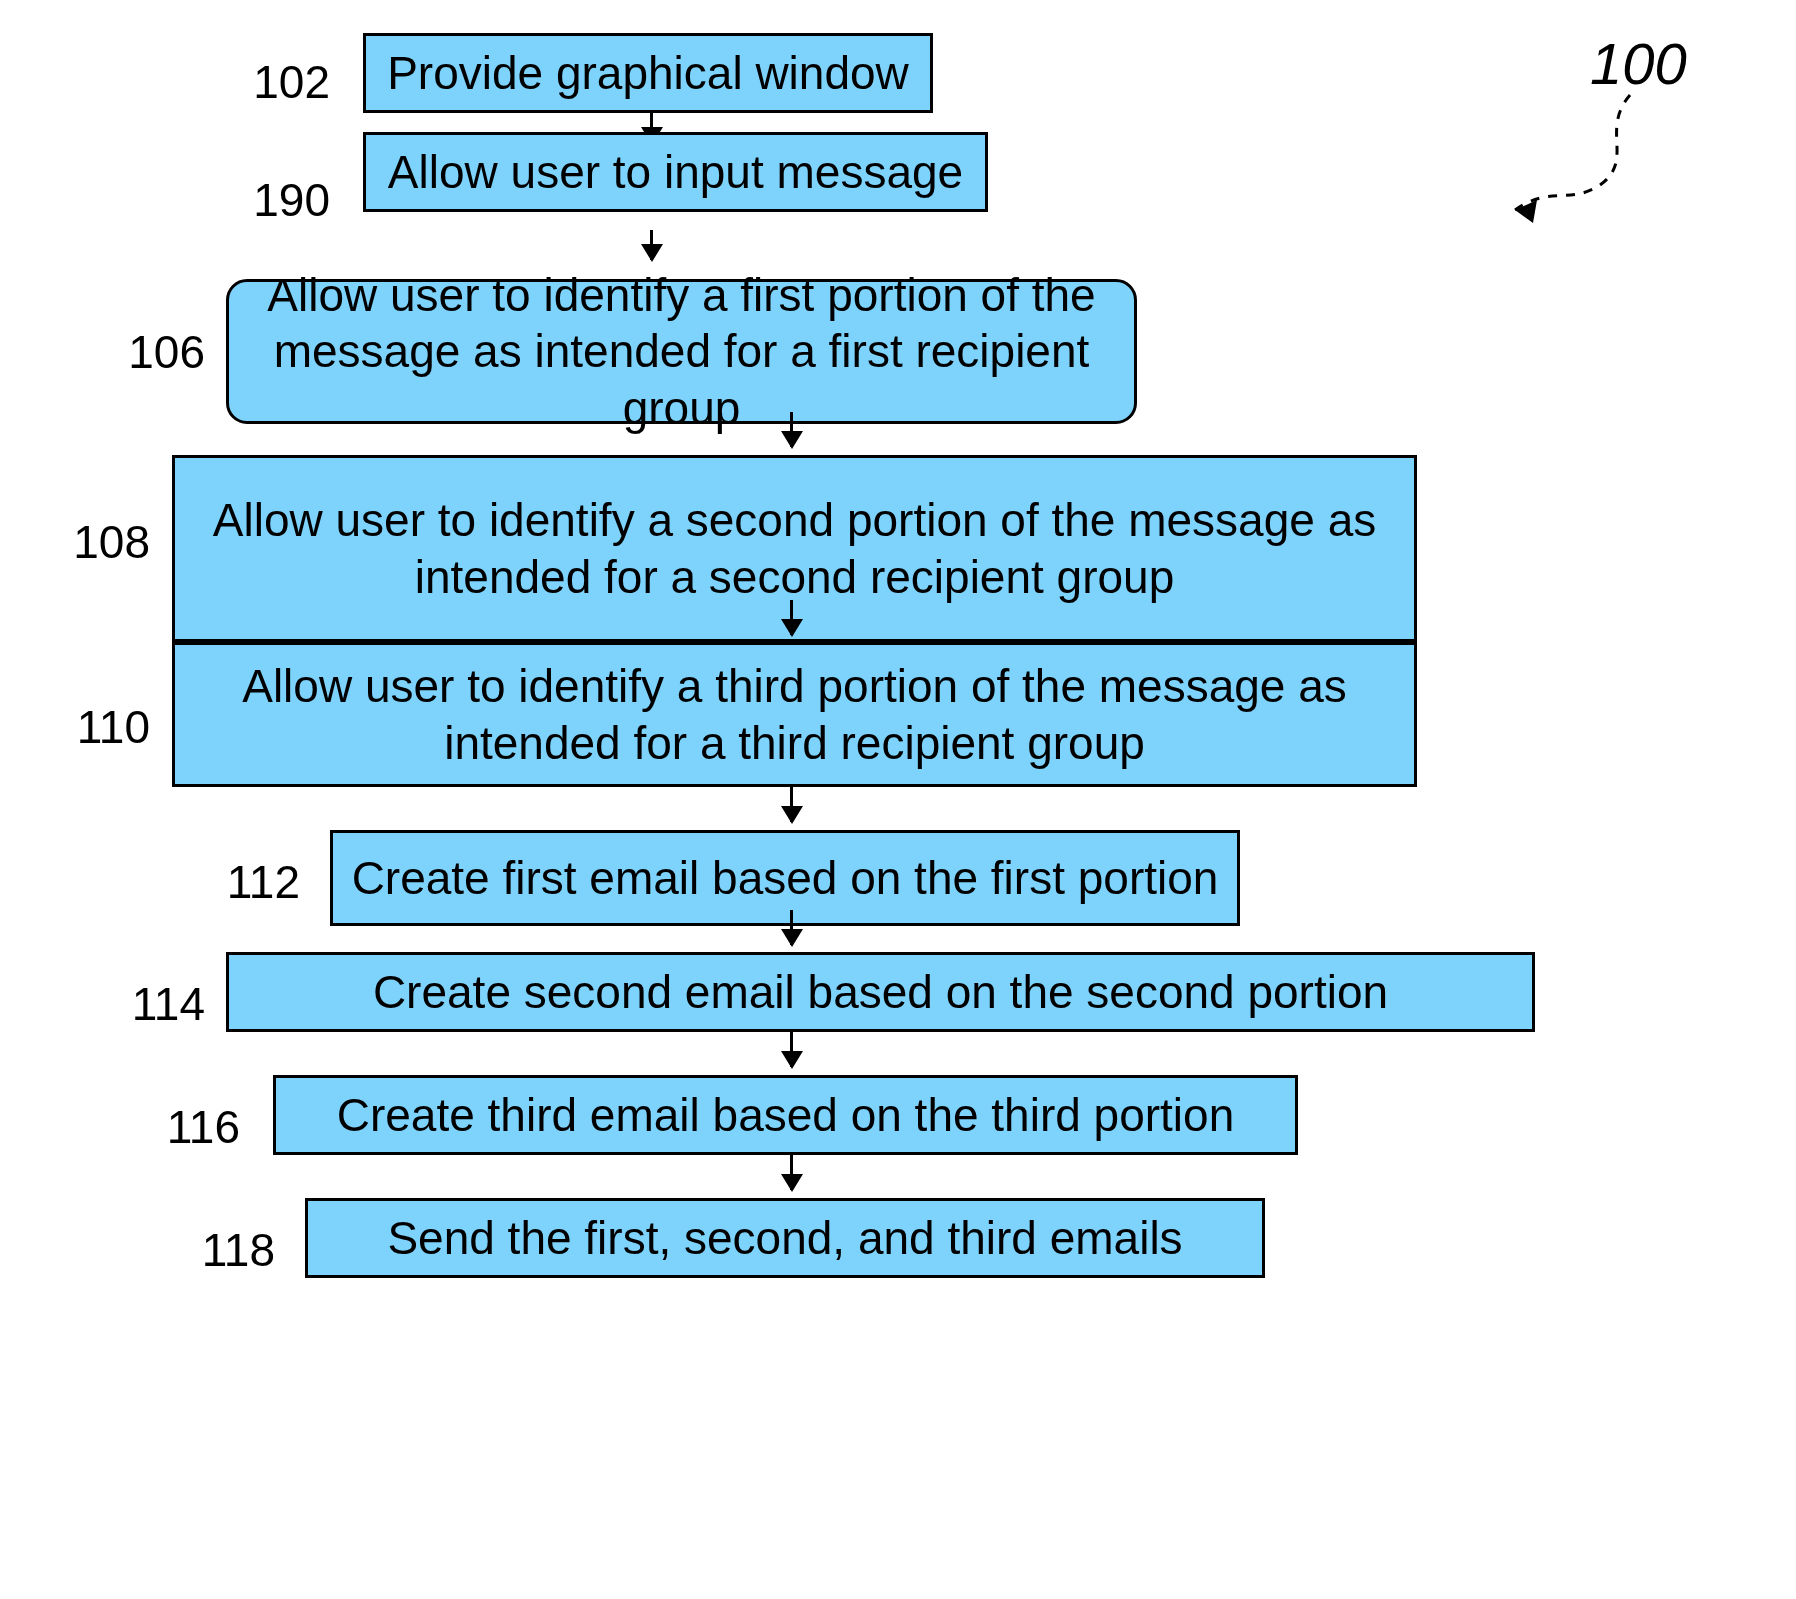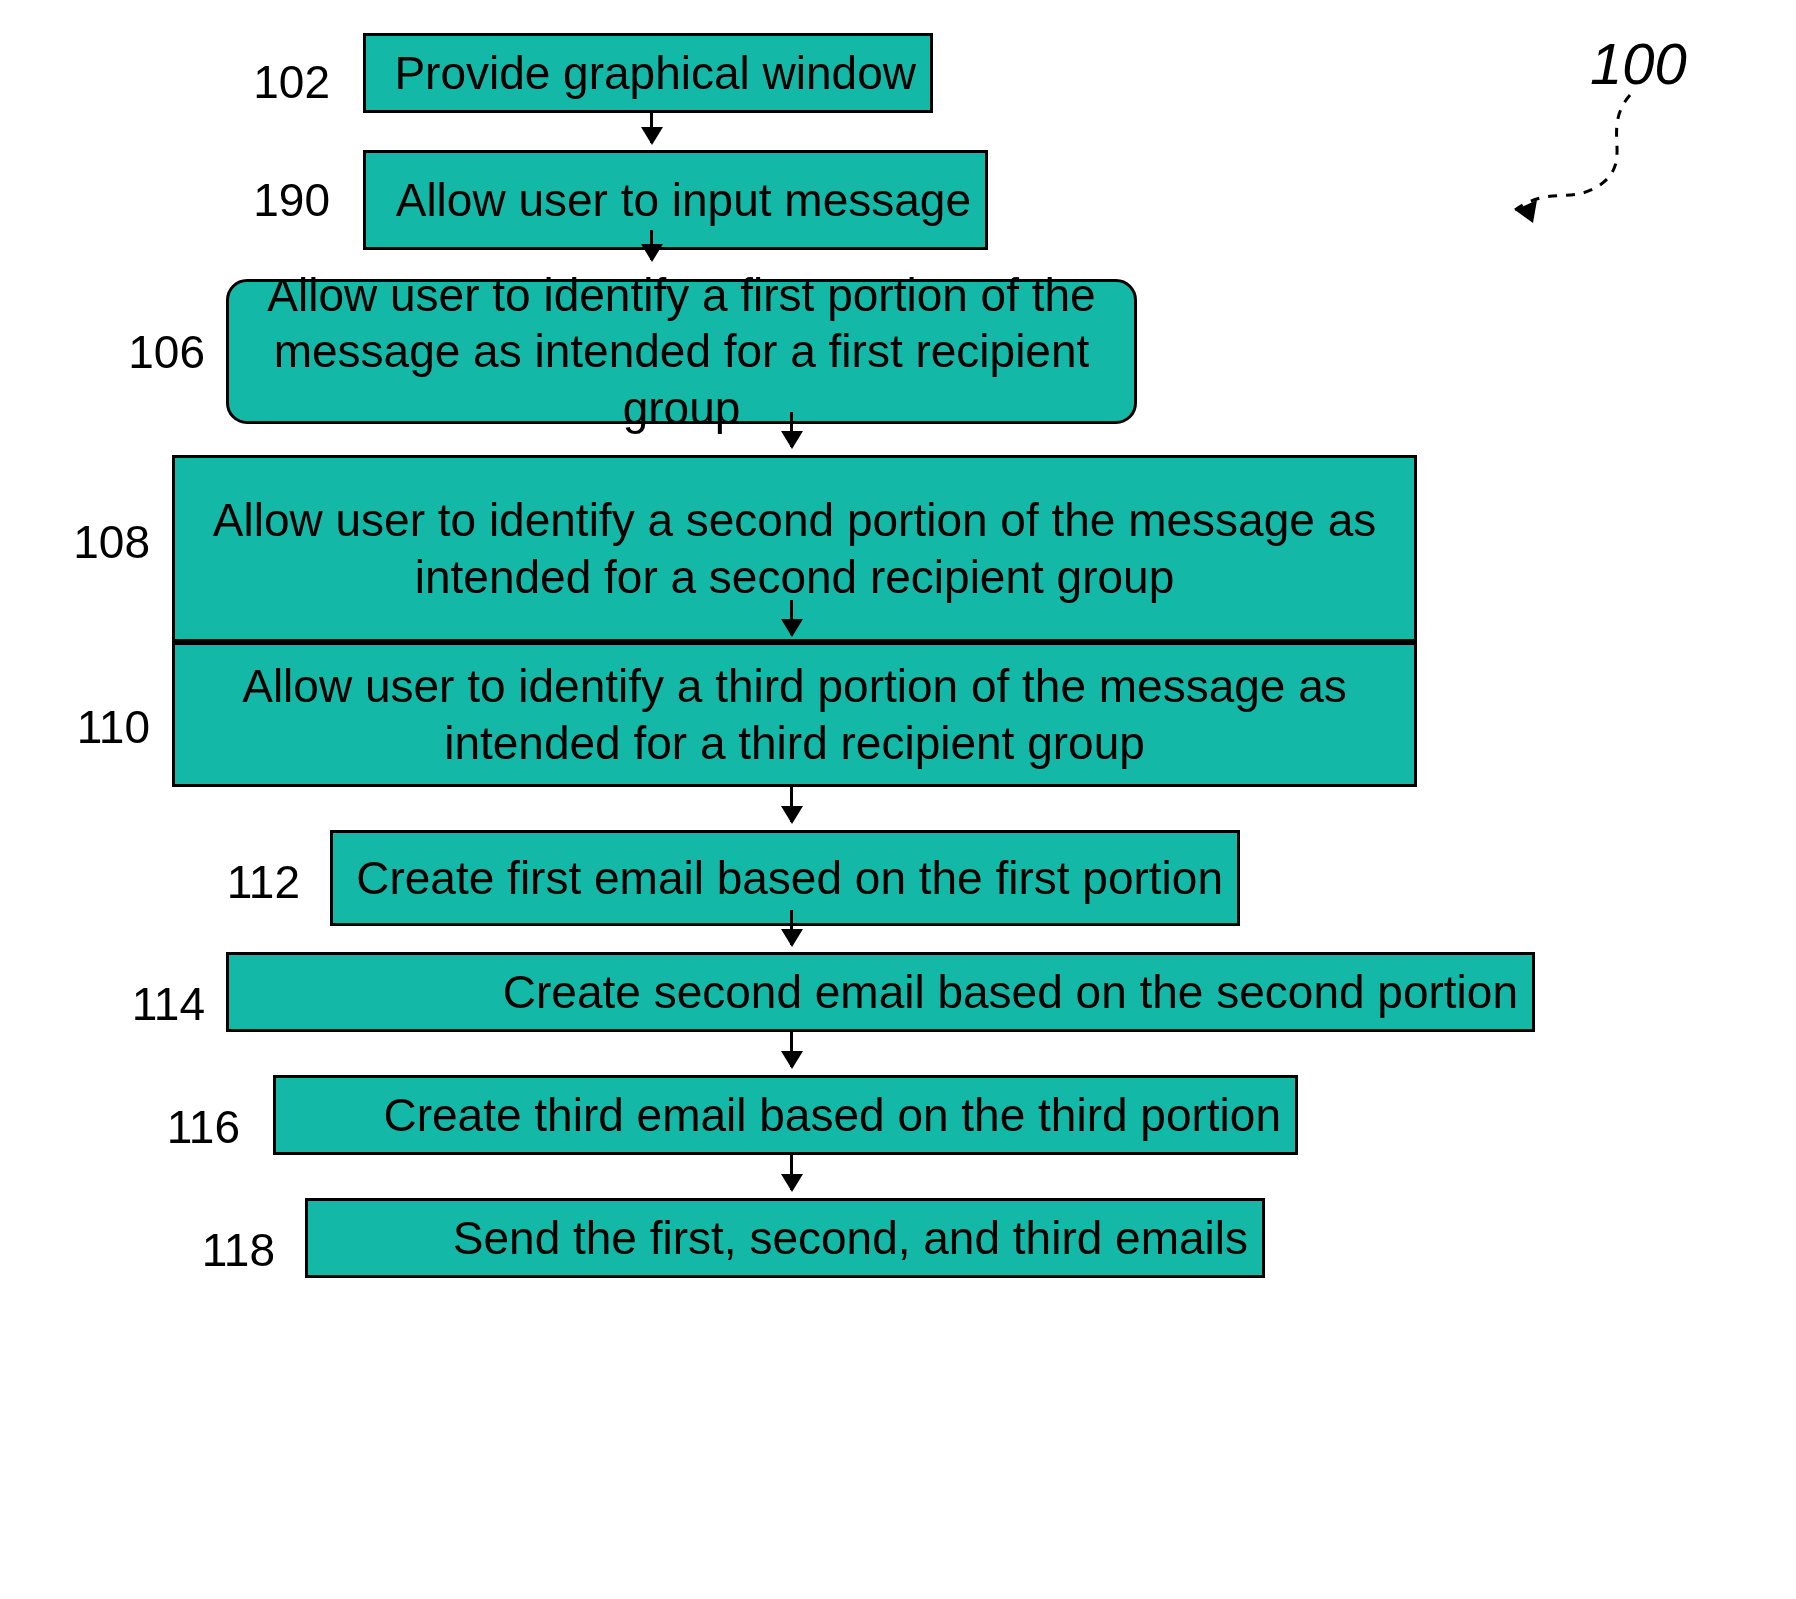--- a/index.html
+++ b/index.html
@@ -23,24 +23,24 @@
   .step-label {
     position: absolute;
     font-size: 46px;
     color: #000;
     text-align: right;
     width: 120px;
   }
   .step-box {
     position: absolute;
     border: 3px solid #000;
-    background: #14b8a6;
+    background: #7dd3fc;
     display: flex;
     align-items: center;
-    justify-content: flex-end;
+    justify-content: center;
     text-align: center;
     font-size: 46px;
     color: #000;
     padding: 14px 14px;
     box-sizing: border-box;
     line-height: 1.22;
   }
   .arrow {
     position: absolute;
     width: 3px;
@@ -74,21 +74,21 @@
     <polygon points="55,120 77,110 73,133" fill="#000"></polygon>
   </svg>
 
   <div class="step-label" style="left:210px; top:55px;">102</div>
   <div class="step-box" style="left:363px; top:33px; width:570px; height:80px;">
     <span>Provide graphical window</span>
   </div>
   <div class="arrow" style="left:650px; top:113px; height:30px;"></div>
 
   <div class="step-label" style="left:210px; top:173px;">190</div>
-  <div class="step-box" style="left:363px; top:150px; width:625px; height:100px;">
+  <div class="step-box" style="left:363px; top:132px; width:625px; height:80px;">
     <span>Allow user to input message</span>
   </div>
   <div class="arrow" style="left:650px; top:230px; height:30px;"></div>
 
   <div class="step-label" style="left:85px; top:325px;">106</div>
   <div class="step-box" style="left:226px; top:279px; width:911px; height:145px;border-radius:21px;">
     <span>Allow user to identify a first portion of the message as intended for a first recipient group</span>
   </div>
   <div class="arrow" style="left:790px; top:412px; height:35px;"></div>
 

